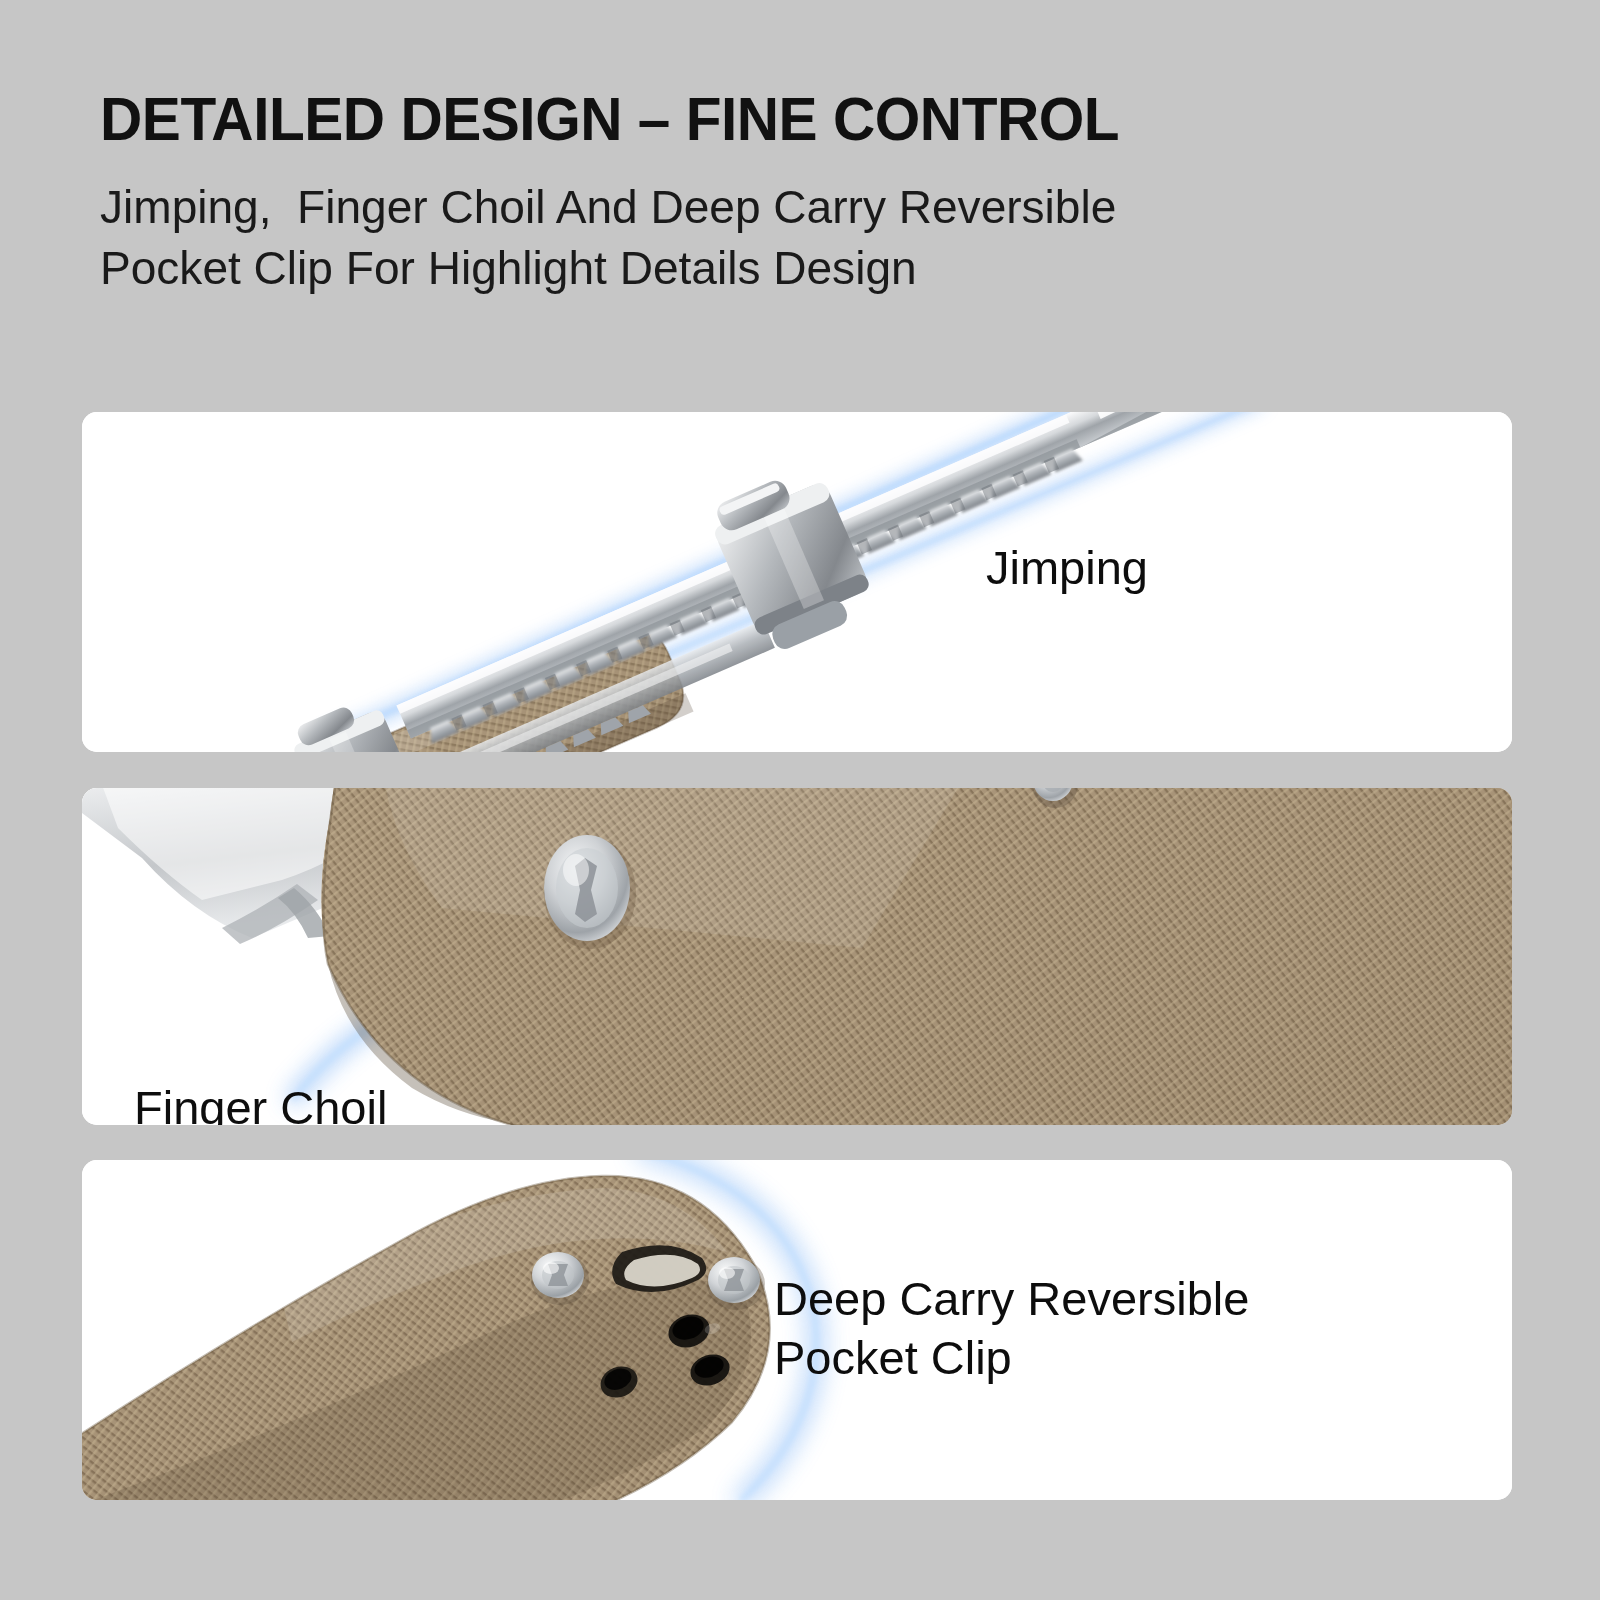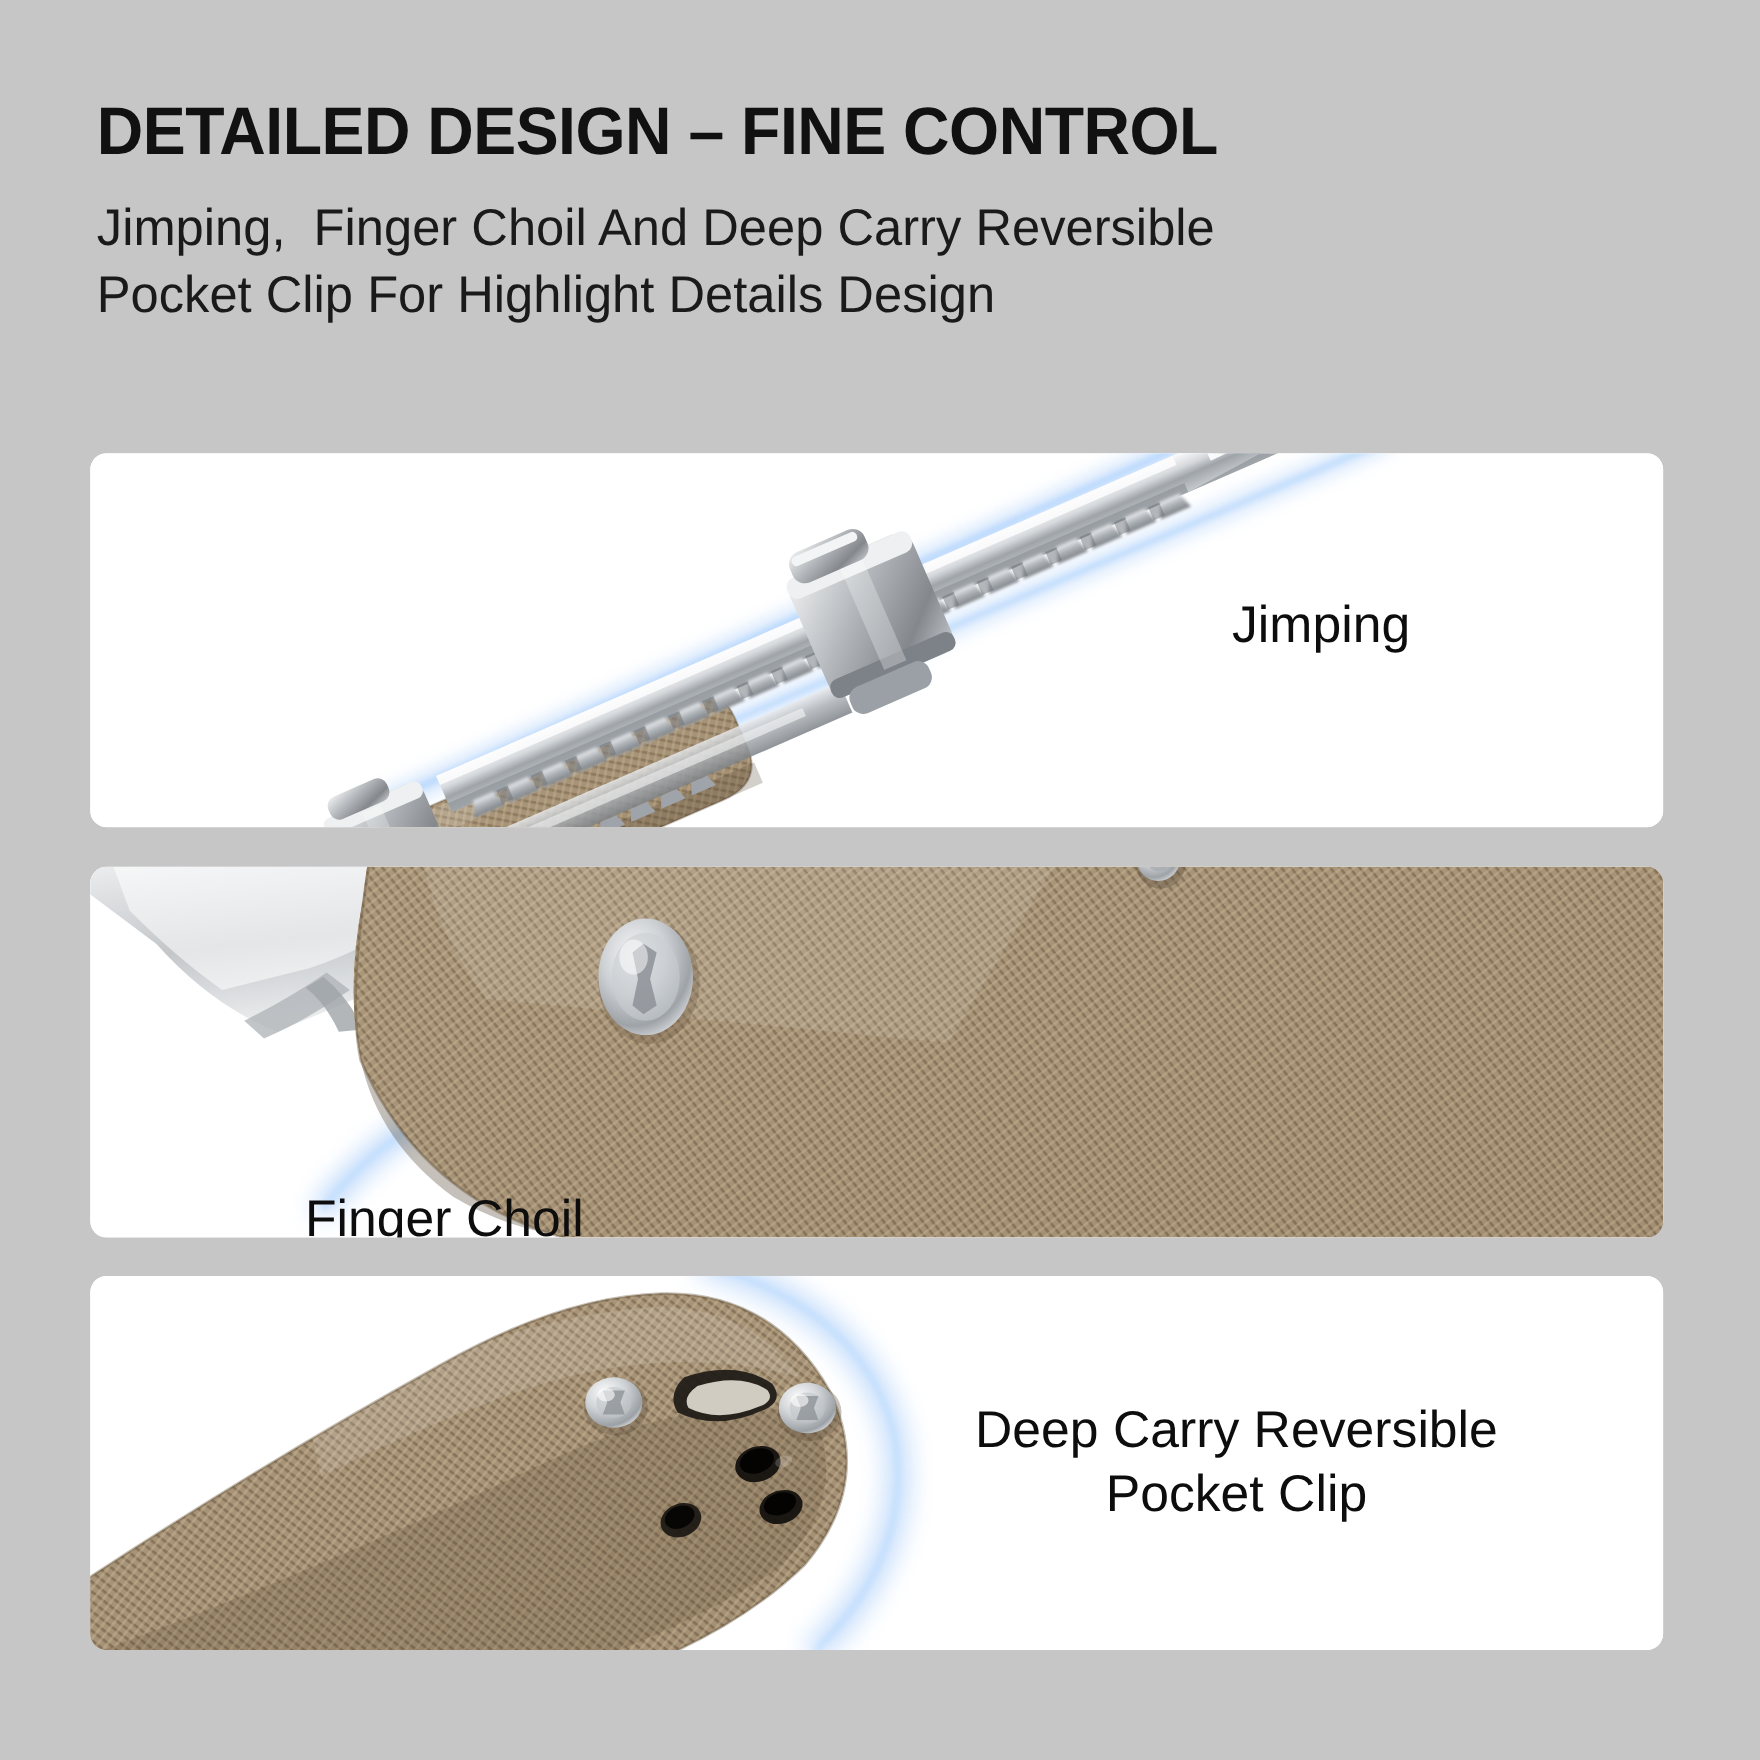--- a/index.html
+++ b/index.html
@@ -11,21 +11,21 @@
     height: 1600px;
     background: #c6c6c6;
     font-family: "Liberation Sans", sans-serif;
     overflow: hidden;
     position: relative;
   }
 
   
   .header {
     position: absolute;
-    left: 88px;
+    left: 100px;
     top: 88px;
     width: 1430px;
   }
   .headline {
     font-size: 61px;
     font-weight: bold;
     color: #111111;
     letter-spacing: -0.5px;
     line-height: 1.02;
     transform: scaleX(0.96);
@@ -54,21 +54,20 @@
   }
   #card-1 { top: 412px;  height: 340px; }
   #card-2 { top: 788px;  height: 337px; }
   #card-3 { top: 1160px; height: 340px; }
 
   .card-label {
     position: absolute;
     color: #0d0d0d;
     font-size: 47px;
     line-height: 1.26;
-    text-align: center;
     z-index: 6;
     white-space: pre-line;
   }
   #label-1 { right: 96px; top: 126px;  width: 430px; }
   #label-2 { left: 52px;  top: 290px;  width: 540px; }
   #label-3 { right: 38px; top: 109px;   width: 700px; }
 
   
   .art { position: absolute; inset: 0; overflow: hidden; }
   .art svg { position: absolute; left: 0; top: 0; }

